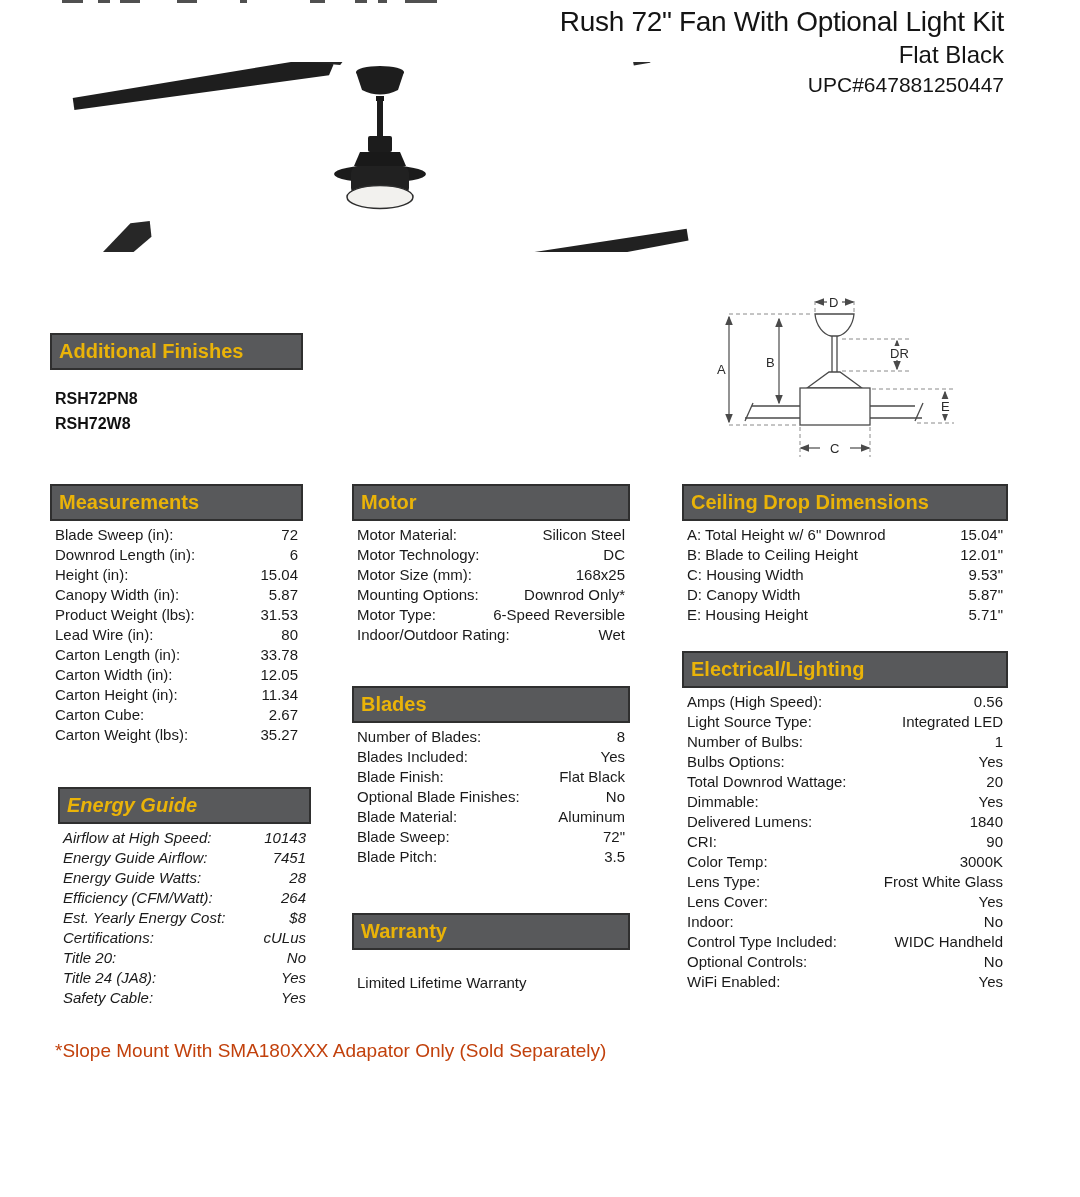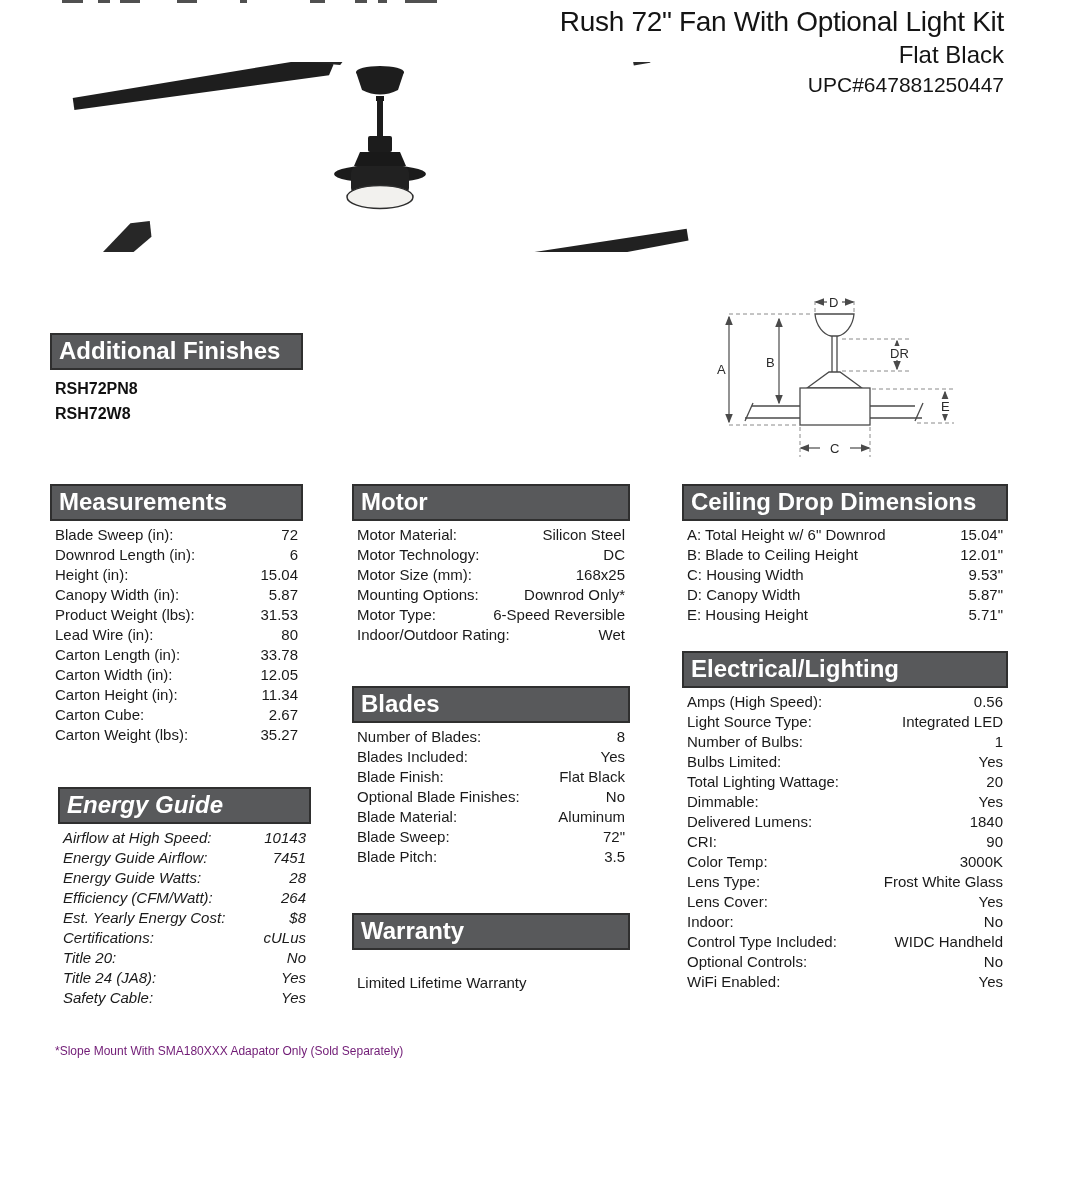--- a/index.html
+++ b/index.html
@@ -19,44 +19,44 @@
   
   .title-block { top: 5px; right: 76px; text-align: right; color: #141414; }
   .title-main   { font-size: 28px; line-height: 34px; letter-spacing: -0.3px; }
   .title-finish { font-size: 24px; line-height: 31px; }
   .title-upc    { font-size: 21px; line-height: 29px; }
 
   
   .bar {
     background: #58595B;
     border: 2px solid #2F2F2F;
-    color: #ffffff;
-    font-size: 24px; font-weight: bold;
+    color: #eab308;
+    font-size: 20px; font-weight: bold;
     height: 37px; line-height: 32px;
     padding-left: 7px;
     white-space: nowrap; overflow: hidden;
   }
 
   .spec-section { position: absolute; }
   .rows { margin-top: 4px; }
   .row {
     display: flex; justify-content: space-between; align-items: baseline;
     font-size: 15px; line-height: 20px; color: #1a1a1a;
     padding: 0 5px;
     gap: 28px;
   }
   .row .lbl { white-space: nowrap; }
   .row .val { white-space: nowrap; text-align: right; }
 
-  .af-models { margin-top: 6px; padding-left: 5px; }
+  .af-models { margin-top: 16px; padding-left: 5px; }
   .af-model { font-size: 16px; font-weight: bold; line-height: 25px; color: #111; }
 
   .warranty-text { margin-top: 23px; padding-left: 5px; font-size: 15px; line-height: 19px; }
 
-  .footnote { left: 55px; top: 1041px; font-size: 12px; line-height: 20px; color: #701a75; }
+  .footnote { left: 55px; top: 1041px; font-size: 19px; line-height: 20px; color: #c2410c; }
 
   svg text { font-family: "Liberation Sans", sans-serif; }
 </style>
 </head>
 <body>
 
 <div class="abs logo-artifact">
   <div class="mark" style="left:2px;width:21px;height:3px;"></div>
   <div class="mark" style="left:38px;width:12px;height:3px;"></div>
   <div class="mark" style="left:60px;width:20px;height:3px;"></div>
@@ -412,26 +412,26 @@
         <span class="lbl">Light Source Type:</span>
         <span class="val">Integrated LED</span>
       </div>
 
       <div class="row">
         <span class="lbl">Number of Bulbs:</span>
         <span class="val">1</span>
       </div>
 
       <div class="row">
-        <span class="lbl">Bulbs Limited:</span>
-        <span class="val">Yes</span>
-      </div>
-
-      <div class="row">
-        <span class="lbl">Total Lighting Wattage:</span>
+        <span class="lbl">Bulbs Options:</span>
+        <span class="val">Yes</span>
+      </div>
+
+      <div class="row">
+        <span class="lbl">Total Downrod Wattage:</span>
         <span class="val">20</span>
       </div>
 
       <div class="row">
         <span class="lbl">Dimmable:</span>
         <span class="val">Yes</span>
       </div>
 
       <div class="row">
         <span class="lbl">Delivered Lumens:</span>

